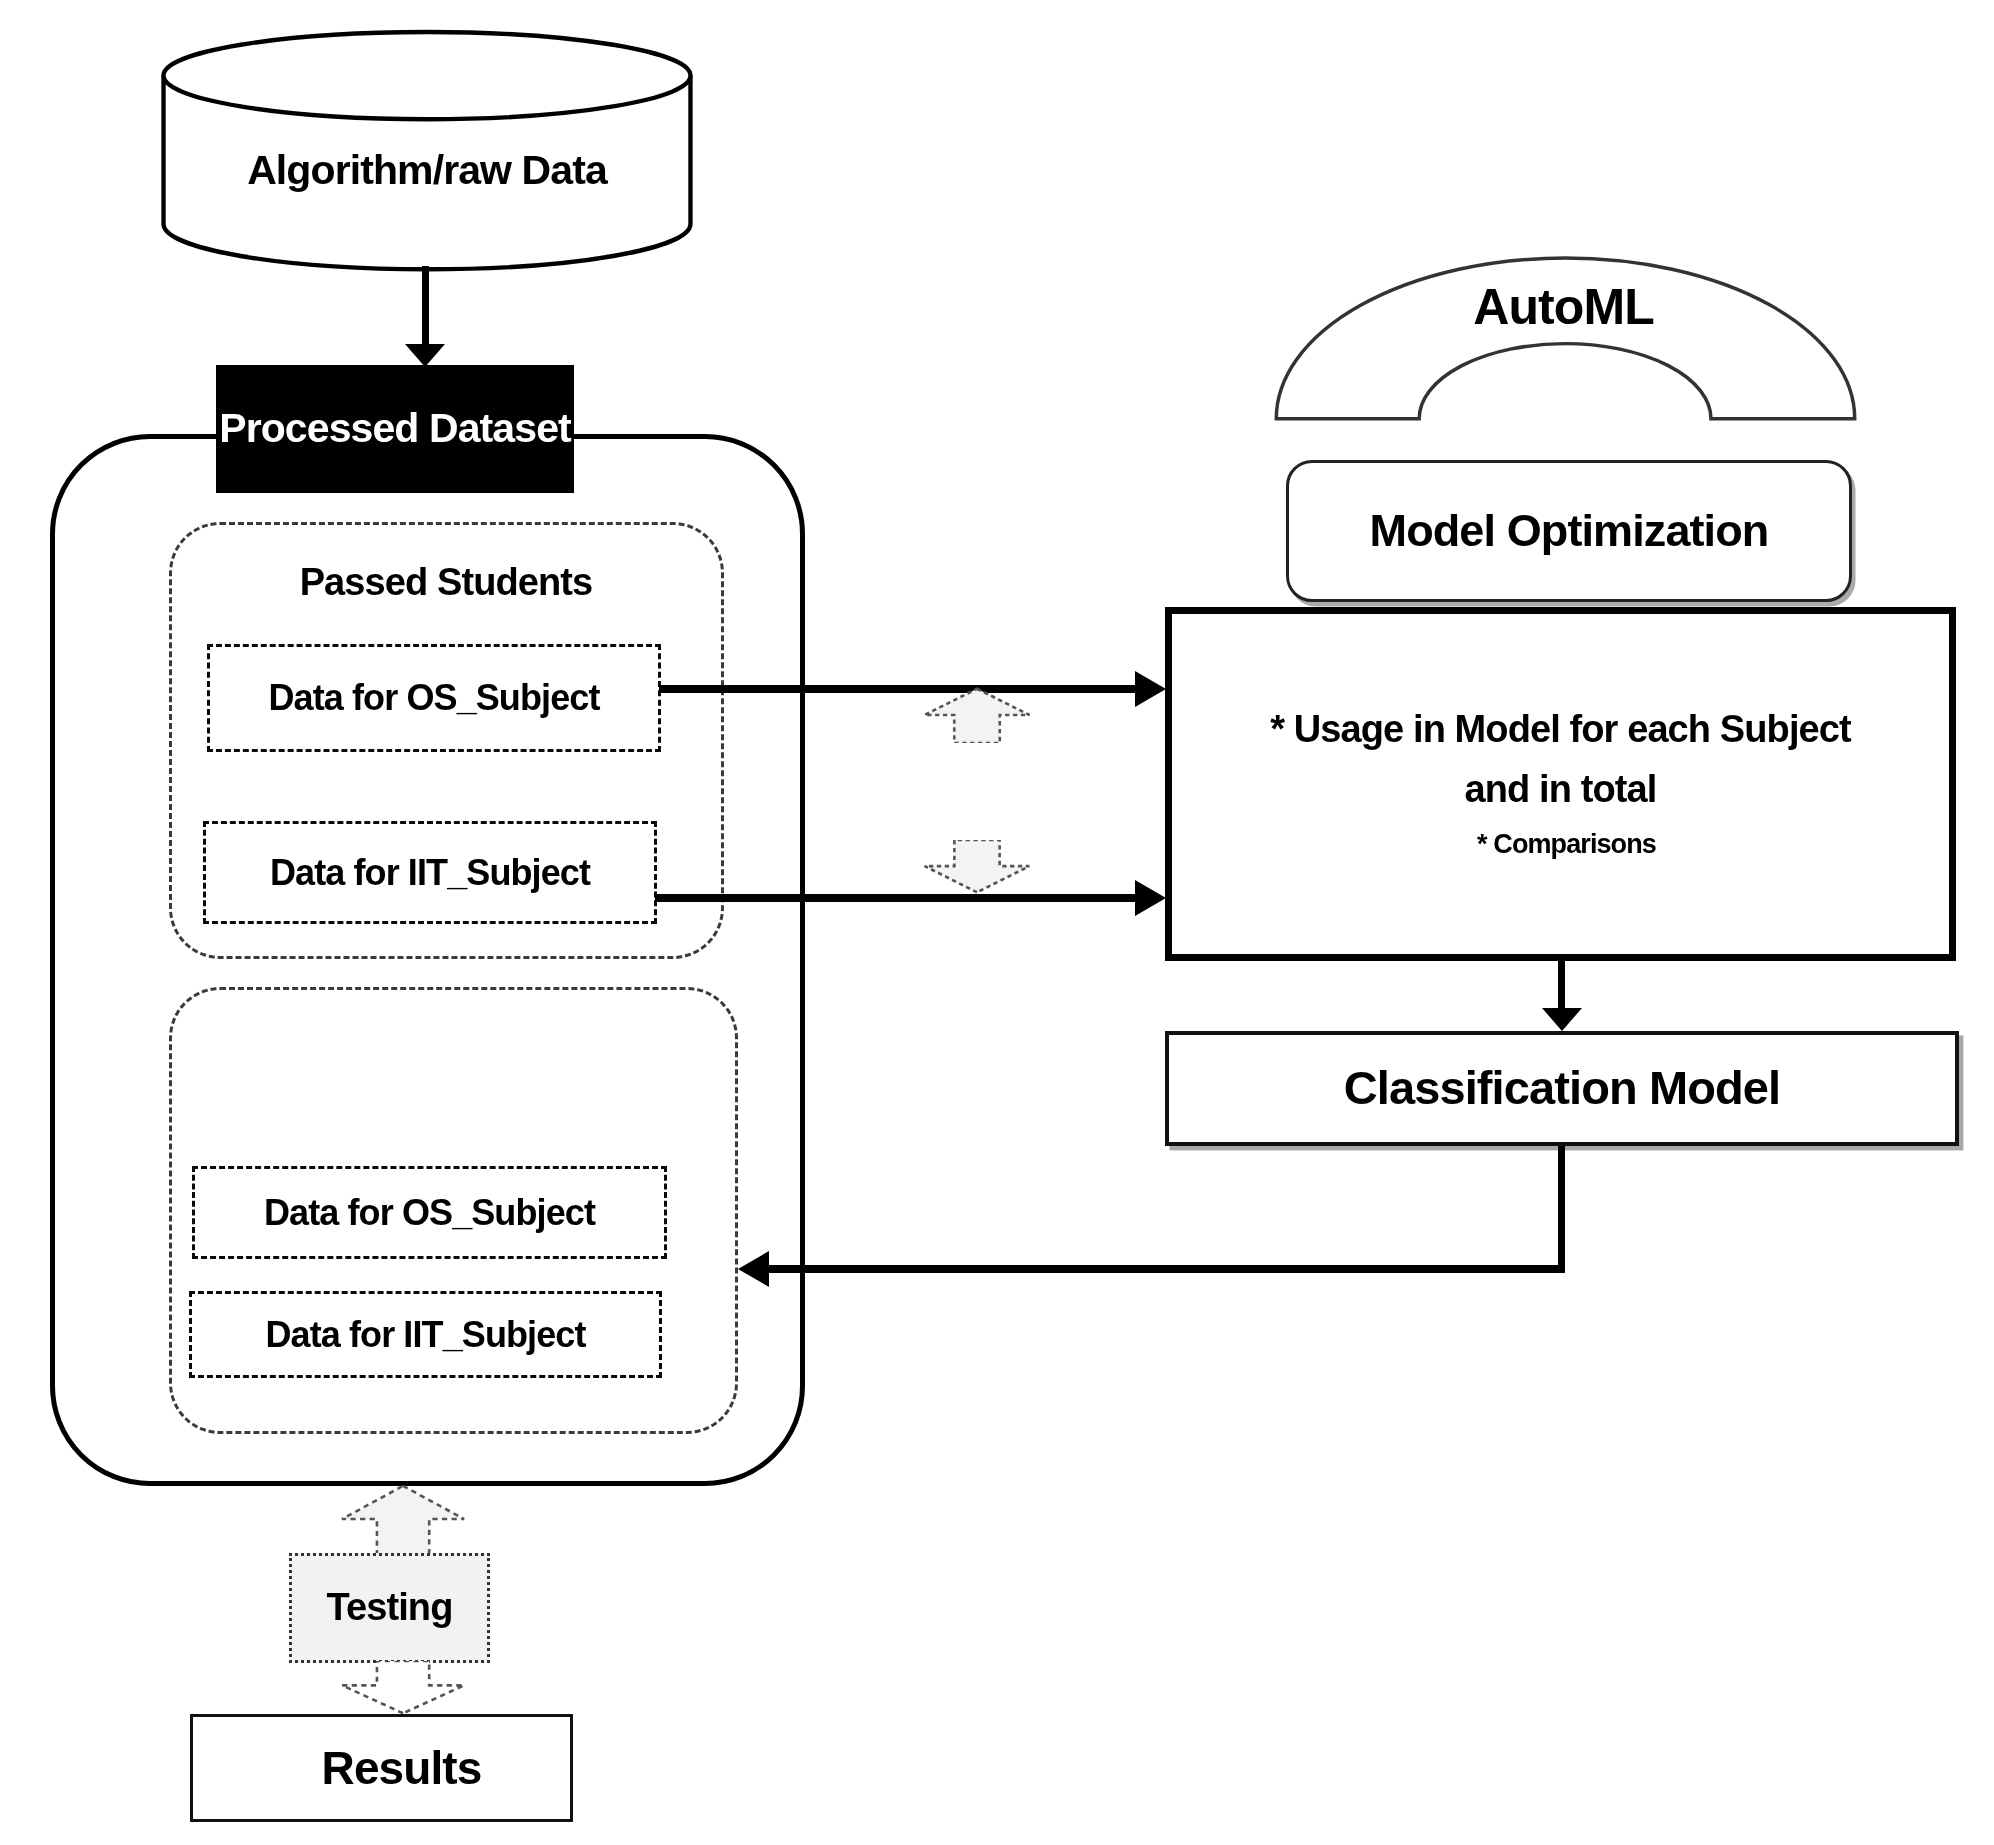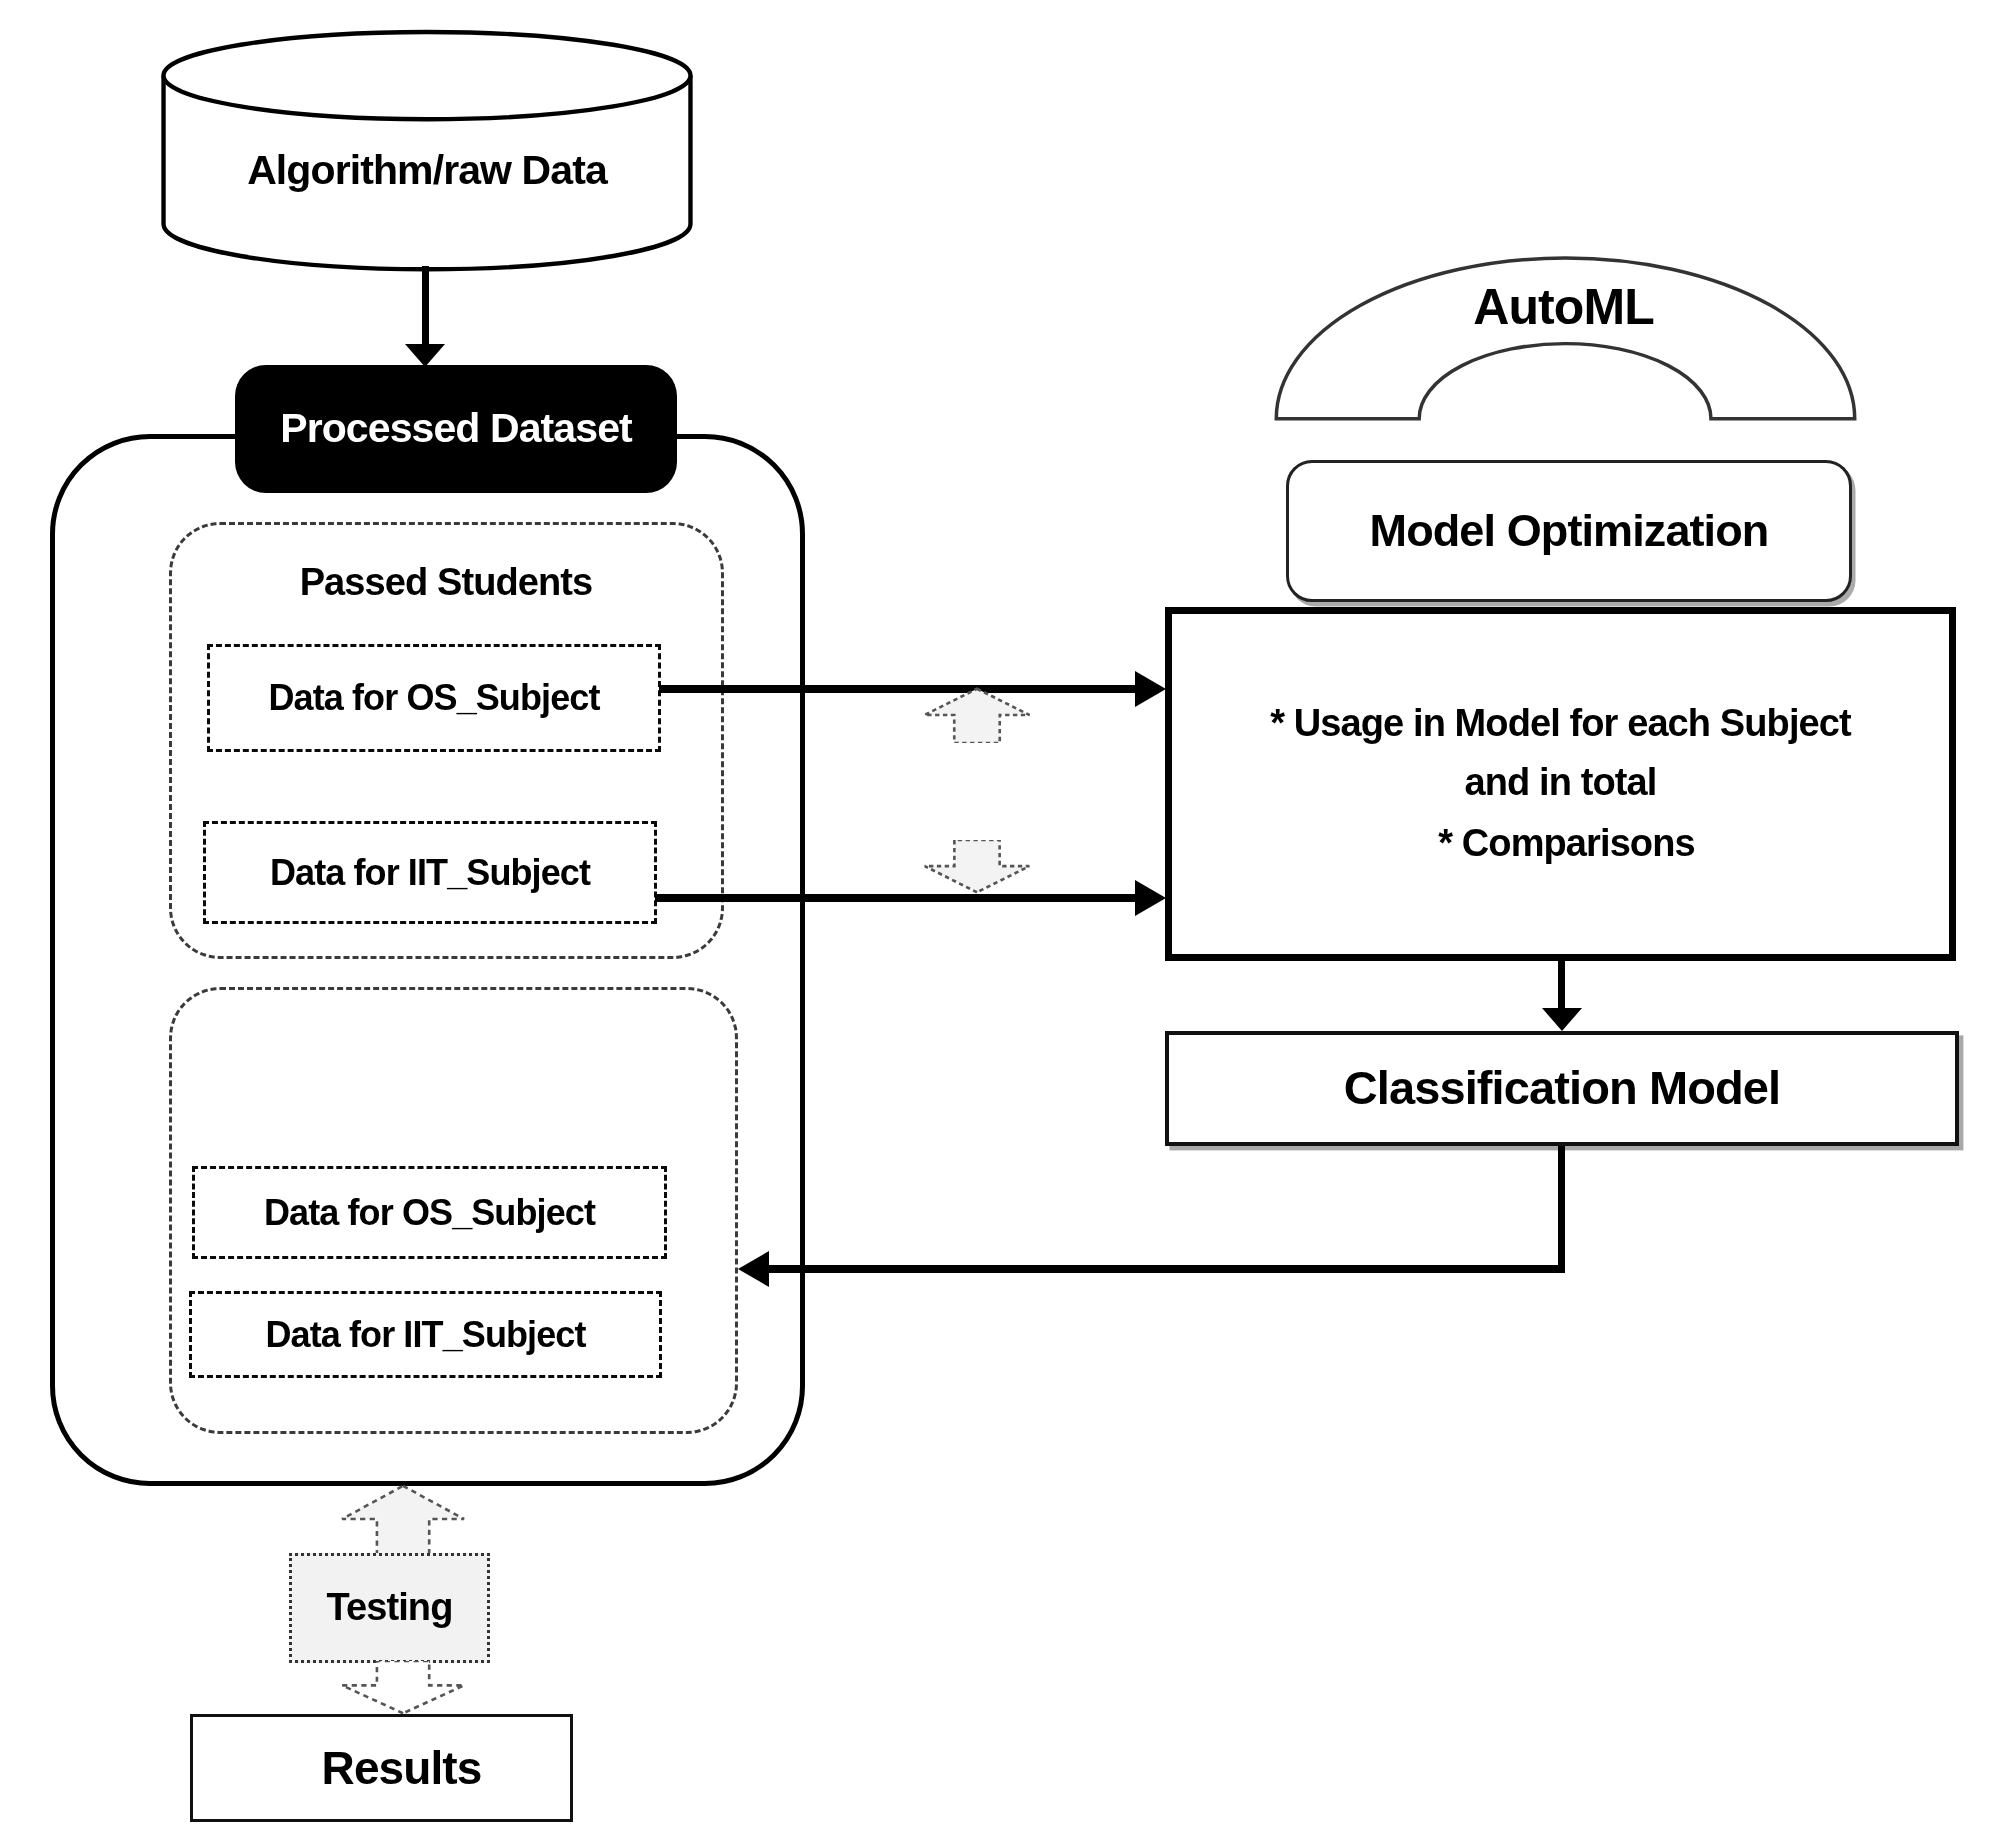--- a/index.html
+++ b/index.html
@@ -44,21 +44,21 @@
     <path d="M6,58 L6,228 A302,52 0 0 0 610,228 L610,58" fill="#ffffff" stroke="#000" stroke-width="5"></path>
     <ellipse cx="308" cy="58" rx="302" ry="50" fill="#ffffff" stroke="#000" stroke-width="5"></ellipse>
   </svg>
   <div class="abs lbl" style="left:184px;top:138px;width:486px;height:65px;font-size:41px;">Algorithm/raw Data</div>
 
   <div class="abs vline" style="left:422px;top:266px;height:84px;"></div>
   <div class="abs head-down" style="left:405px;top:344px;"></div>
 
   <div class="abs container-box" style="left:50px;top:434px;width:755px;height:1052px;"></div>
 
-  <div class="abs black-node lbl" style="left:235px;top:365px;width:442px;height:128px;font-size:41px;border-radius:31px;">Processed Dataset</div>
+  <div class="abs black-node lbl" style="left:216px;top:365px;width:358px;height:128px;font-size:41px;">Processed Dataset</div>
 
   <div class="abs group-dashed" style="left:169px;top:522px;width:555px;height:437px;"></div>
   <div class="abs lbl" style="left:212px;top:557px;width:468px;height:51px;font-size:38px;">Passed Students</div>
   <div class="abs inner-dashed lbl" style="left:207px;top:644px;width:454px;height:108px;font-size:36px;">Data for OS_Subject</div>
   <div class="abs inner-dashed lbl" style="left:203px;top:821px;width:454px;height:103px;font-size:36px;">Data for IIT_Subject</div>
 
   <div class="abs group-dashed" style="left:169px;top:987px;width:569px;height:447px;"></div>
   <div class="abs inner-dashed lbl" style="left:192px;top:1166px;width:475px;height:93px;font-size:36px;">Data for OS_Subject</div>
   <div class="abs inner-dashed lbl" style="left:189px;top:1291px;width:473px;height:87px;font-size:36px;">Data for IIT_Subject</div>
 
@@ -88,21 +88,21 @@
   <svg class="abs" style="left:1271px;top:255px;" width="589" height="169" viewBox="0 0 674 194">
     <path d="M5,188 A331,184 0 0 1 669,188 L504,188 A167,86 0 0 0 169,188 Z" fill="#ffffff" stroke="#333" stroke-width="4"></path>
   </svg>
   <div class="abs lbl" style="left:1389px;top:276px;width:349px;height:63px;font-size:50px;">AutoML</div>
 
   <div class="abs round-box lbl" style="left:1286px;top:460px;width:566px;height:142px;font-size:45px;">Model Optimization</div>
 
   <div class="abs thick-box" style="left:1165px;top:607px;width:791px;height:354px;display:flex;flex-direction:column;align-items:center;justify-content:center;">
     <div class="lbl" style="font-size:38px;margin-bottom:15.7px;">* Usage in Model for each Subject</div>
     <div class="lbl" style="font-size:38px;margin-bottom:17.5px;">and in total</div>
-    <div class="lbl" style="font-size:38px;margin-left:12px;">*  Comparisons</div>
+    <div class="lbl" style="font-size:27px;margin-left:12px;">*  Comparisons</div>
   </div>
 
   <div class="abs vline" style="left:1558px;top:961px;height:52px;"></div>
   <div class="abs head-down" style="left:1542px;top:1008px;"></div>
 
   <div class="abs cm-box lbl" style="left:1165px;top:1031px;width:794px;height:115px;font-size:47px;">Classification Model</div>
 
   <div class="abs vline" style="left:1558px;top:1146px;height:127px;"></div>
   <div class="abs hline" style="left:765px;top:1265px;width:800px;"></div>
   <div class="abs head-left" style="left:738px;top:1251px;"></div>

